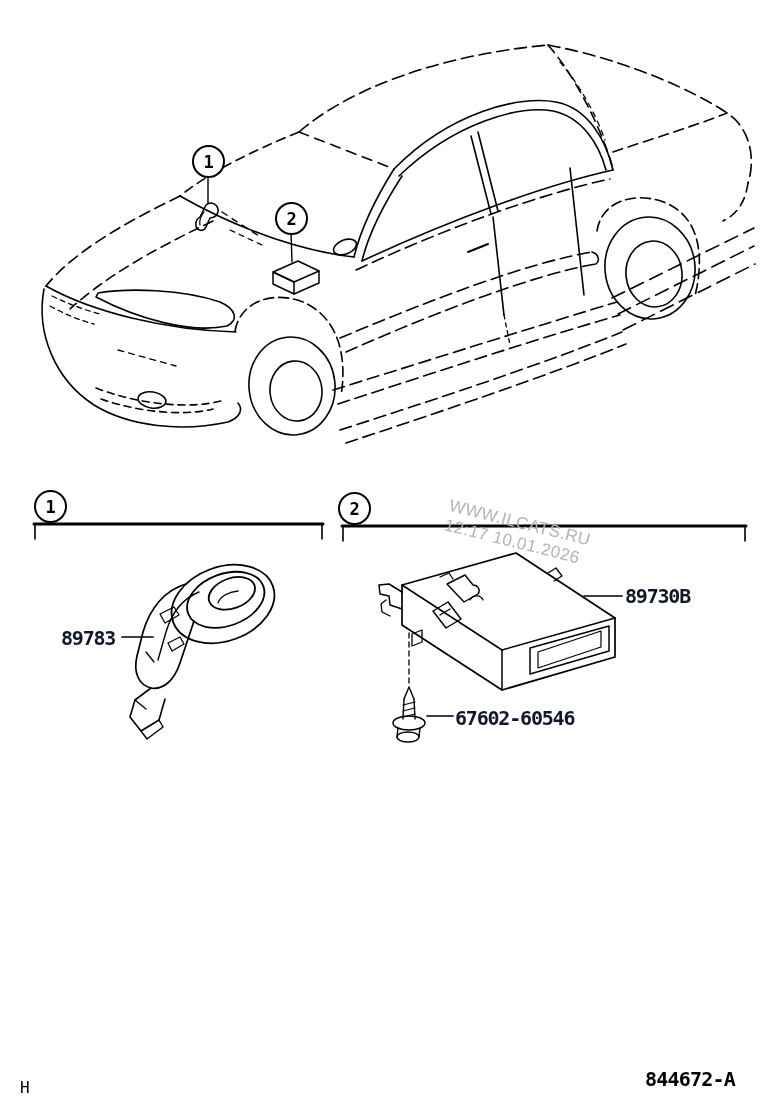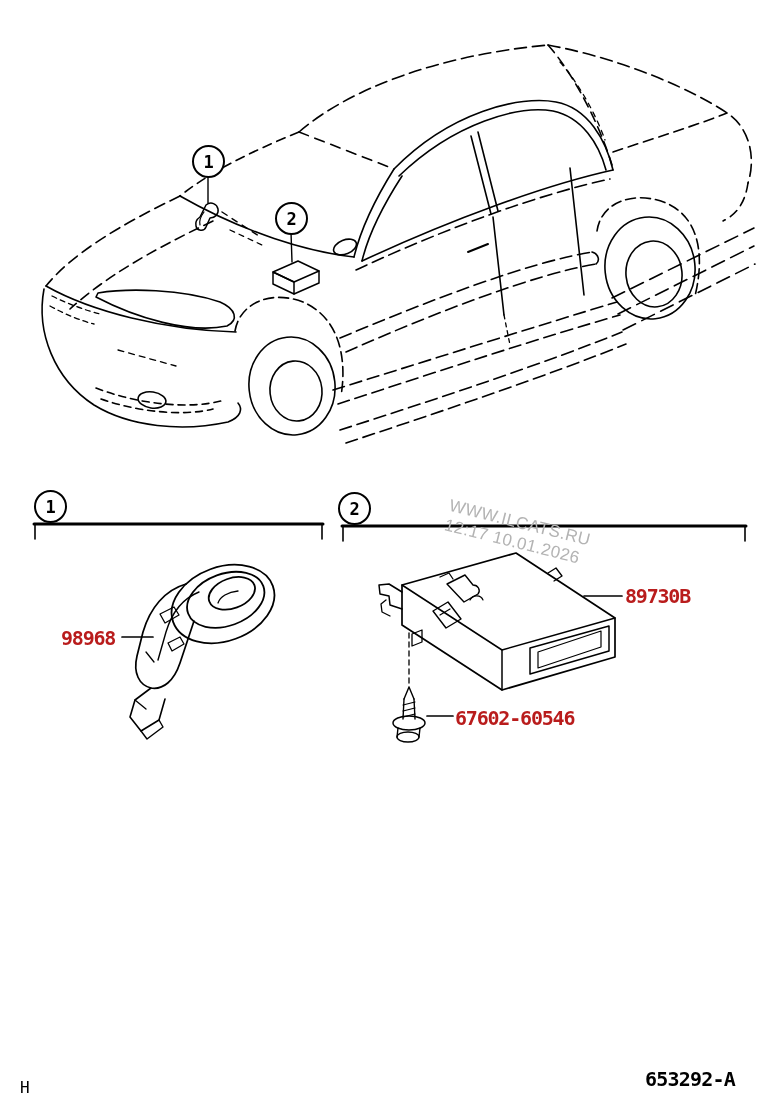--- a/index.html
+++ b/index.html
@@ -1,20 +1,20 @@
 <!DOCTYPE html>
 <html><head>
 <meta charset="utf-8">
 <style>
   html,body{margin:0;padding:0;background:#ffffff;}
   .stage{position:relative;width:760px;height:1112px;background:#ffffff;overflow:hidden;
          font-family:"DejaVu Sans Mono",monospace;}
   svg{position:absolute;left:0;top:0;}
   .part-label{position:absolute;font:bold 20px/20px "DejaVu Sans Mono",monospace;
-              letter-spacing:-1.2px;color:#b91c1c;white-space:nowrap;}
+              letter-spacing:-1.2px;color:#0f172a;white-space:nowrap;}
   .callout{position:absolute;width:29px;height:29px;border:2px solid #000;border-radius:50%;
            background:#fff;display:flex;align-items:center;justify-content:center;
            font:bold 17px "DejaVu Sans Mono",monospace;color:#000;box-sizing:content-box;}
   .watermark{position:absolute;left:452px;top:496px;transform:rotate(14deg);
              transform-origin:0 0;color:#b3b3b3;
              font-family:"Liberation Sans",sans-serif;font-size:17px;line-height:20px;
              letter-spacing:0.4px;white-space:nowrap;}
   .footer-letter{position:absolute;left:20px;top:1080px;font:16px/16px "DejaVu Sans Mono",monospace;color:#000;}
   .figure-code{position:absolute;left:645px;top:1069px;font:bold 20px/20px "DejaVu Sans Mono",monospace;
                letter-spacing:-0.8px;color:#000;white-space:nowrap;}
@@ -179,20 +179,20 @@
   </div>
   <div class="callout" style="left:338px;top:492px;">
     <span>2</span>
   </div>
 
   <div class="watermark">
     <div>WWW.ILCATS.RU</div>
     <div>12:17 10.01.2026</div>
   </div>
 
-  <div class="part-label" style="left:61px;top:628px;">98968</div>
+  <div class="part-label" style="left:61px;top:628px;">89783</div>
   <div class="part-label" style="left:625px;top:586px;">89730B</div>
   <div class="part-label" style="left:455px;top:708px;">67602-60546</div>
 
   <div class="footer-letter">H</div>
-  <div class="figure-code">653292-A</div>
+  <div class="figure-code">844672-A</div>
 
 </div>
 
 </body></html>

